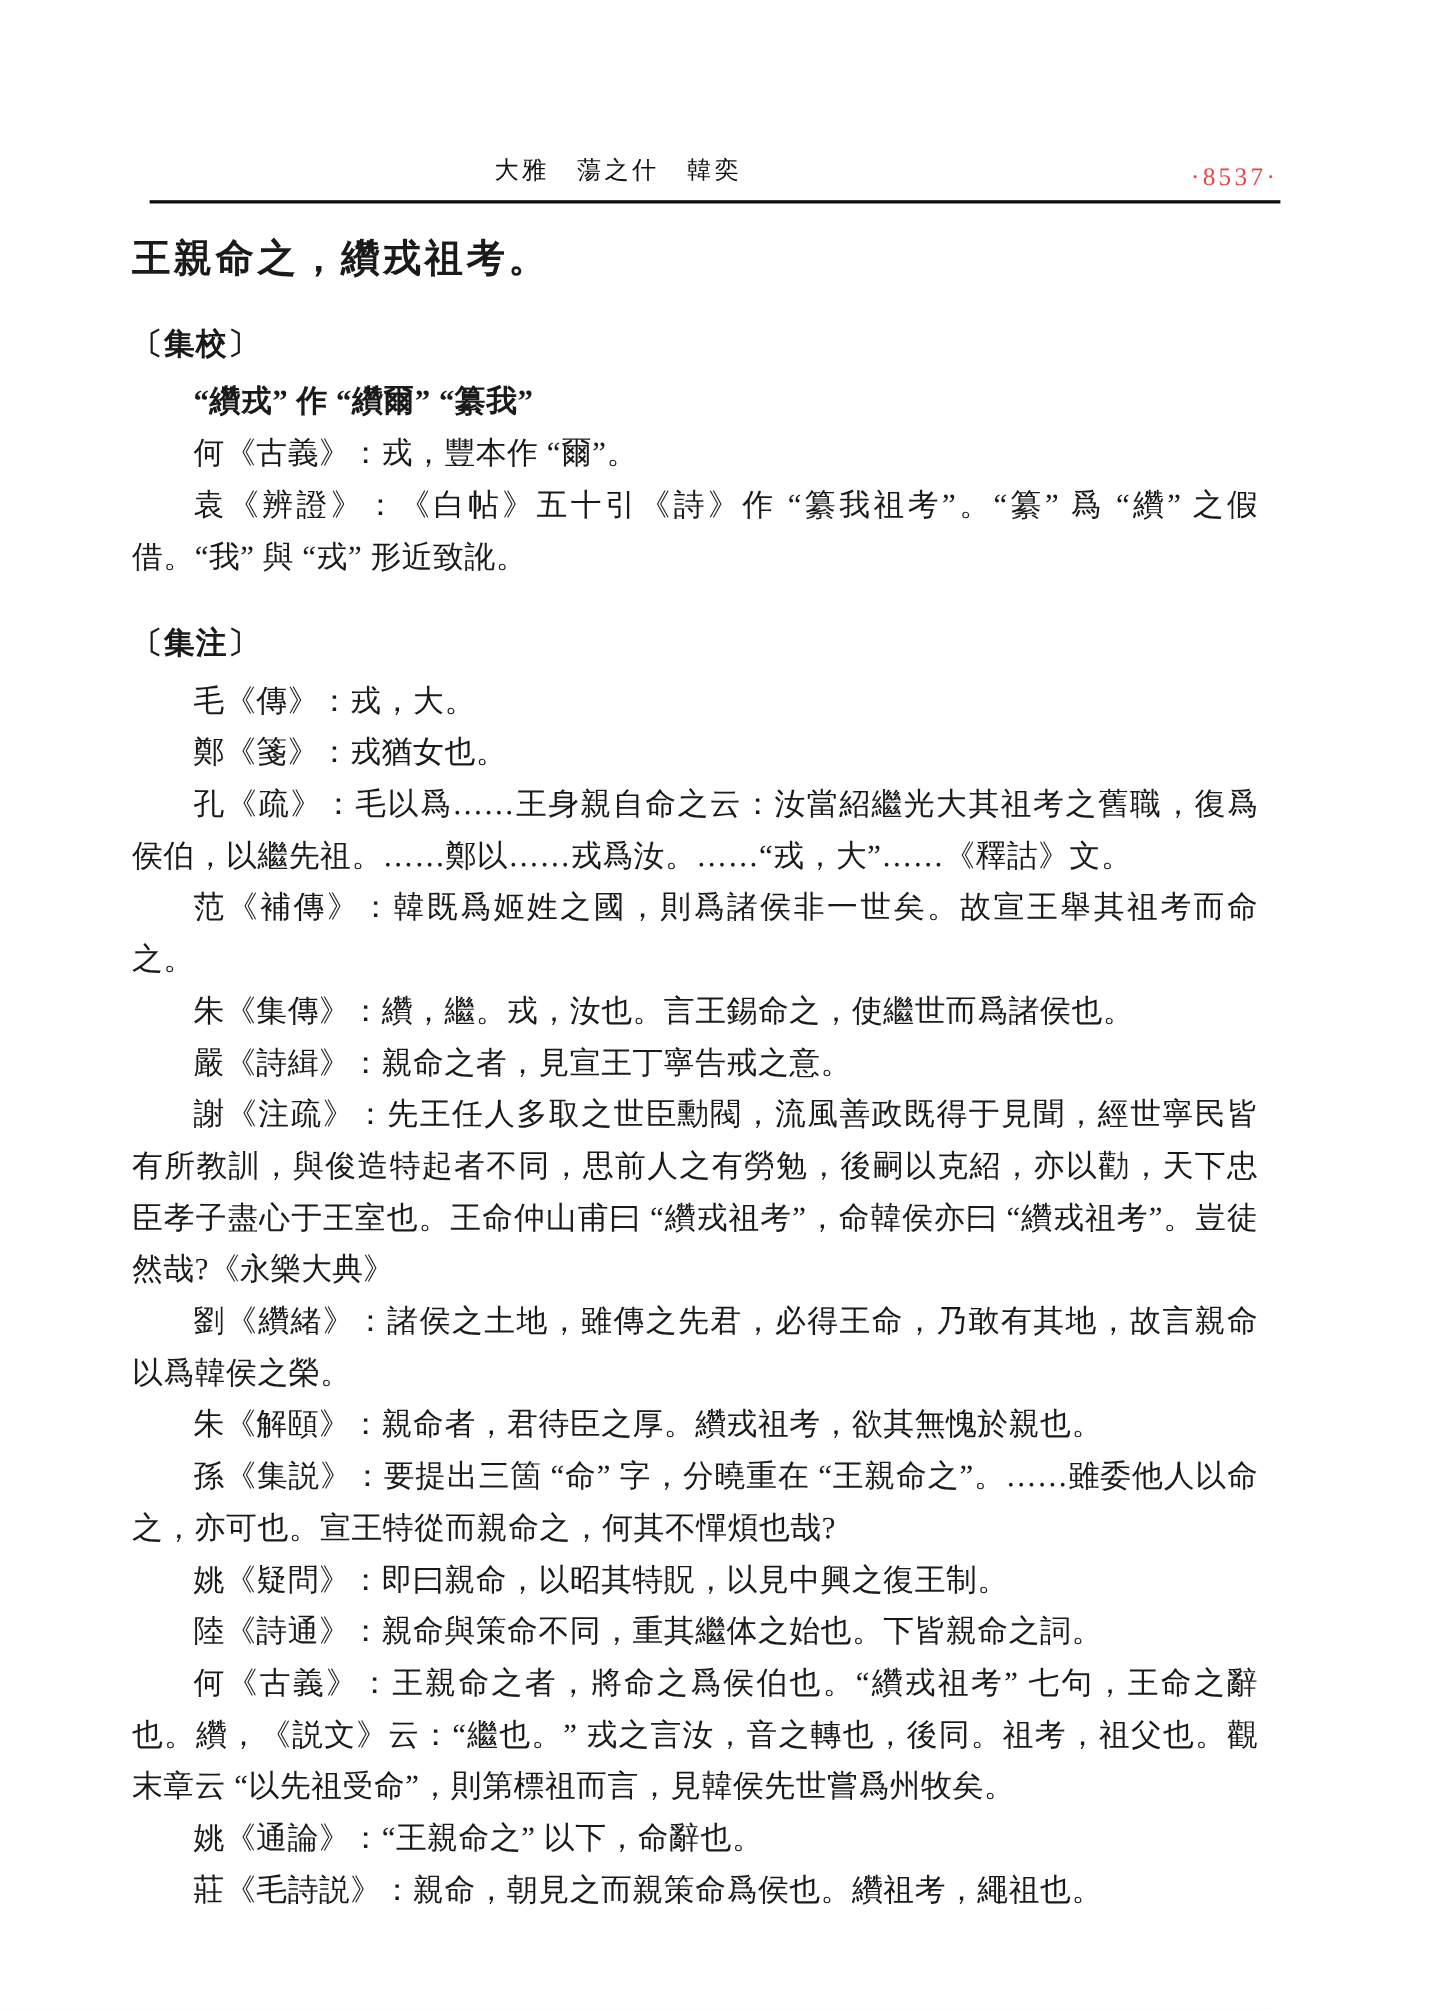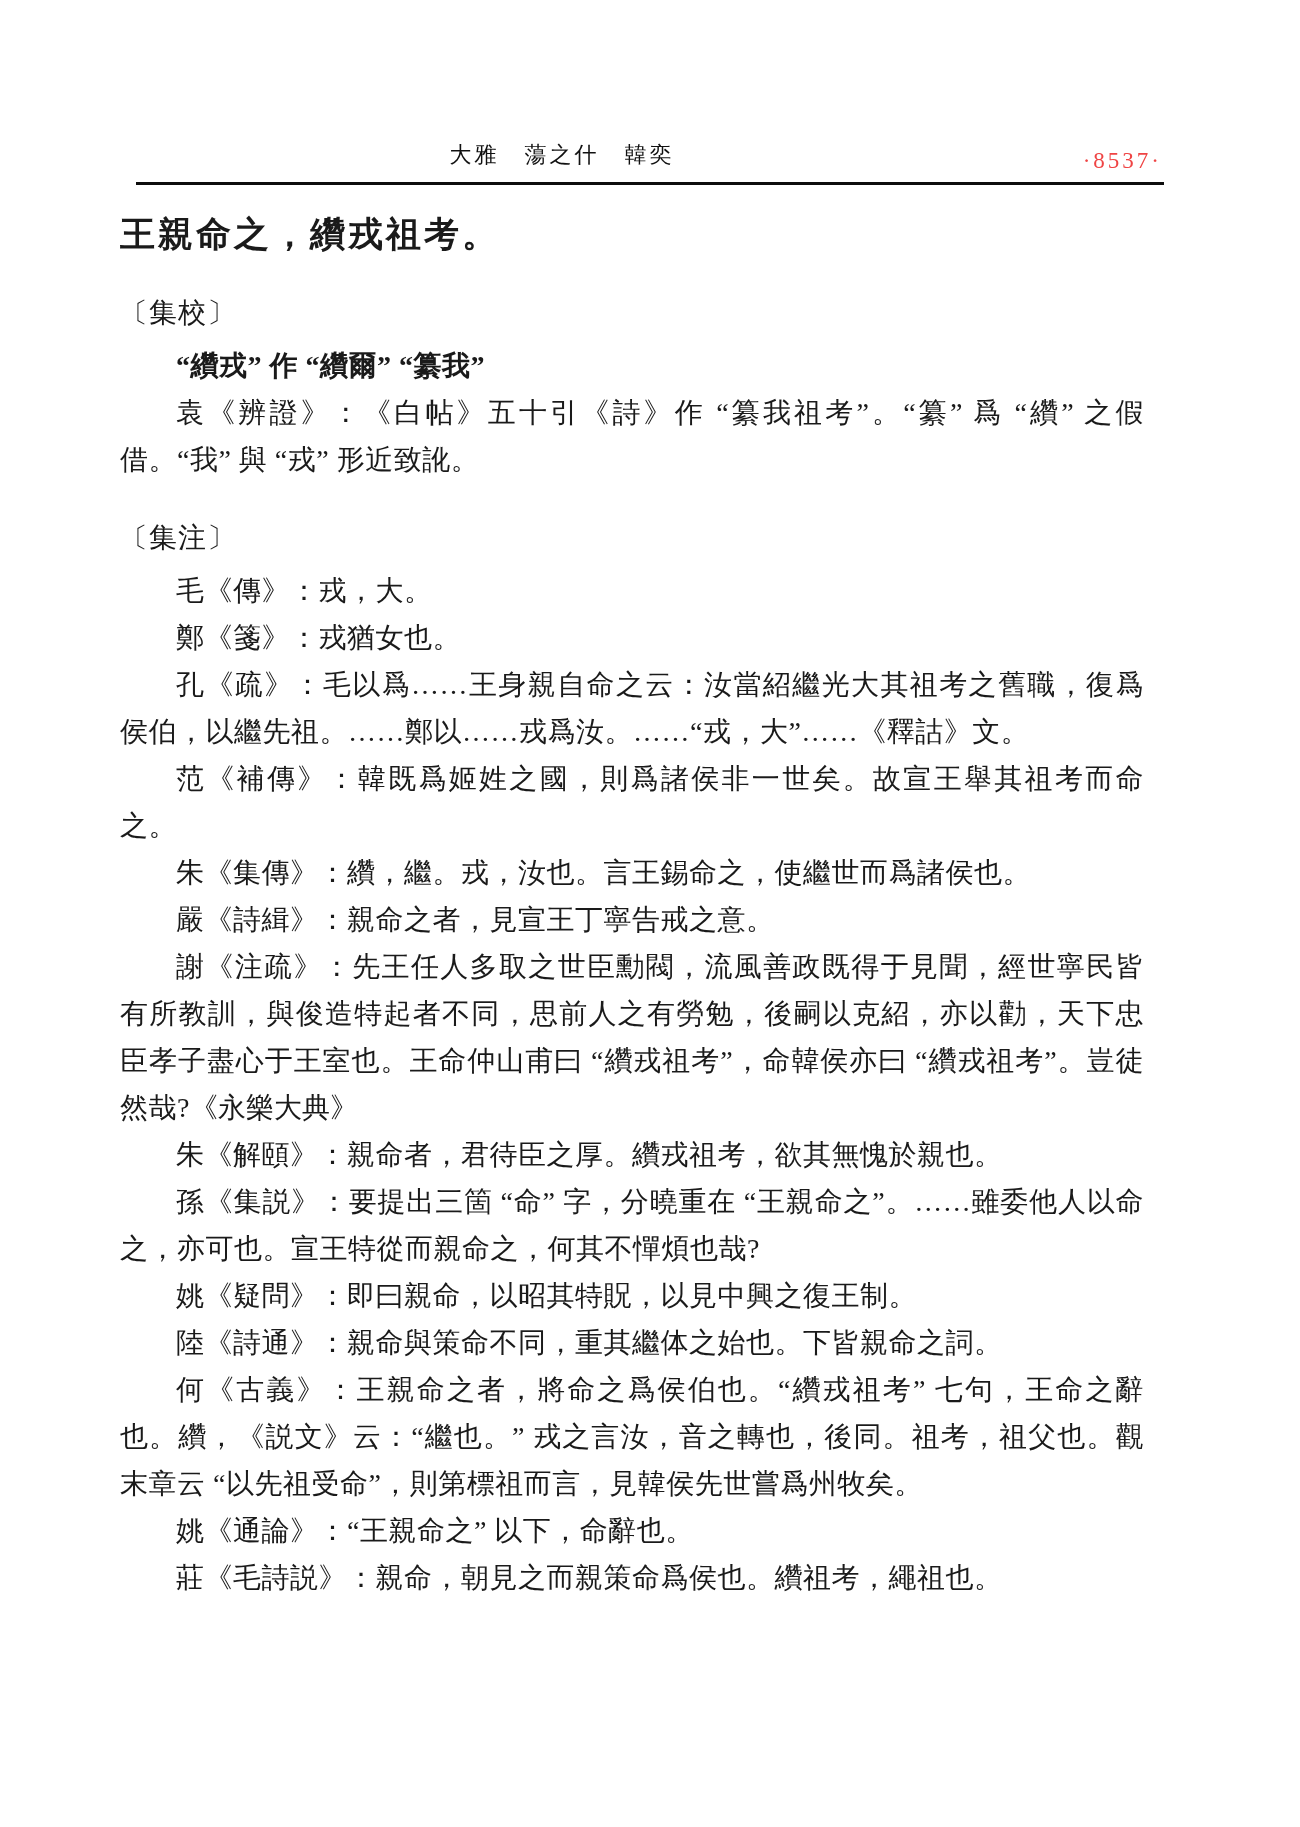--- a/index.html
+++ b/index.html
@@ -47,21 +47,21 @@
   }
   .verse-title {
     margin-top: 26px;
     font-size: 35px;
     font-weight: bold;
     letter-spacing: 3px;
   }
   .section-heading {
     margin-top: 36px;
     font-size: 28px;
-    font-weight: normal;
+    font-weight: bold;
     letter-spacing: 1px;
   }
   .section-body { margin-top: 10px; }
   .para {
     font-size: 28px;
     line-height: 47px;
     text-align: justify;
     text-indent: 2em;
     letter-spacing: 0.5px;
     font-family: Liberation Serif, serif;
@@ -81,32 +81,34 @@
 
   <div class="rule"></div>
 
   <div class="content">
 
     <h1 class="verse-title">王親命之，纘戎祖考。</h1>
 
     <h2 class="section-heading">〔集校〕</h2>
     <div class="section-body">
       <p class="para subhead">“纘戎” 作 “纘爾” “纂我”</p>
+      <p class="para">何《古義》：戎，豐本作 “爾”。</p>
       <p class="para">袁《辨證》：《白帖》五十引《詩》作 “纂我祖考”。“纂” 爲 “纘” 之假借。“我” 與 “戎” 形近致訛。</p>
     </div>
 
     <h2 class="section-heading">〔集注〕</h2>
     <div class="section-body">
       <p class="para">毛《傳》：戎，大。</p>
       <p class="para">鄭《箋》：戎猶女也。</p>
       <p class="para">孔《疏》：毛以爲……王身親自命之云：汝當紹繼光大其祖考之舊職，復爲侯伯，以繼先祖。……鄭以……戎爲汝。……“戎，大”……《釋詁》文。</p>
       <p class="para">范《補傳》：韓既爲姬姓之國，則爲諸侯非一世矣。故宣王舉其祖考而命之。</p>
       <p class="para">朱《集傳》：纘，繼。戎，汝也。言王錫命之，使繼世而爲諸侯也。</p>
       <p class="para">嚴《詩緝》：親命之者，見宣王丁寧告戒之意。</p>
       <p class="para"><span>謝《注疏》：先王任人多取之世臣勳閥，流風善政既得于見聞，經世寧民皆有所教訓，與俊造特起者不同，思前人之有勞勉，後嗣以克紹，亦以勸，天下忠臣孝子盡心于王室也。王命仲山甫曰 “纘戎祖考”，命韓侯亦曰 “纘戎祖考”。豈徒然哉?</span><span class="small">《永樂大典》</span></p>
+      <p class="para">劉《纘緒》：諸侯之土地，雖傳之先君，必得王命，乃敢有其地，故言親命以爲韓侯之榮。</p>
       <p class="para">朱《解頤》：親命者，君待臣之厚。纘戎祖考，欲其無愧於親也。</p>
       <p class="para">孫《集説》：要提出三箇 “命” 字，分曉重在 “王親命之”。……雖委他人以命之，亦可也。宣王特從而親命之，何其不憚煩也哉?</p>
       <p class="para">姚《疑問》：即曰親命，以昭其特貺，以見中興之復王制。</p>
       <p class="para">陸《詩通》：親命與策命不同，重其繼体之始也。下皆親命之詞。</p>
       <p class="para">何《古義》：王親命之者，將命之爲侯伯也。“纘戎祖考” 七句，王命之辭也。纘，《説文》云：“繼也。” 戎之言汝，音之轉也，後同。祖考，祖父也。觀末章云 “以先祖受命”，則第標祖而言，見韓侯先世嘗爲州牧矣。</p>
       <p class="para">姚《通論》：“王親命之” 以下，命辭也。</p>
       <p class="para">莊《毛詩説》：親命，朝見之而親策命爲侯也。纘祖考，繩祖也。</p>
     </div>
 
   </div>

